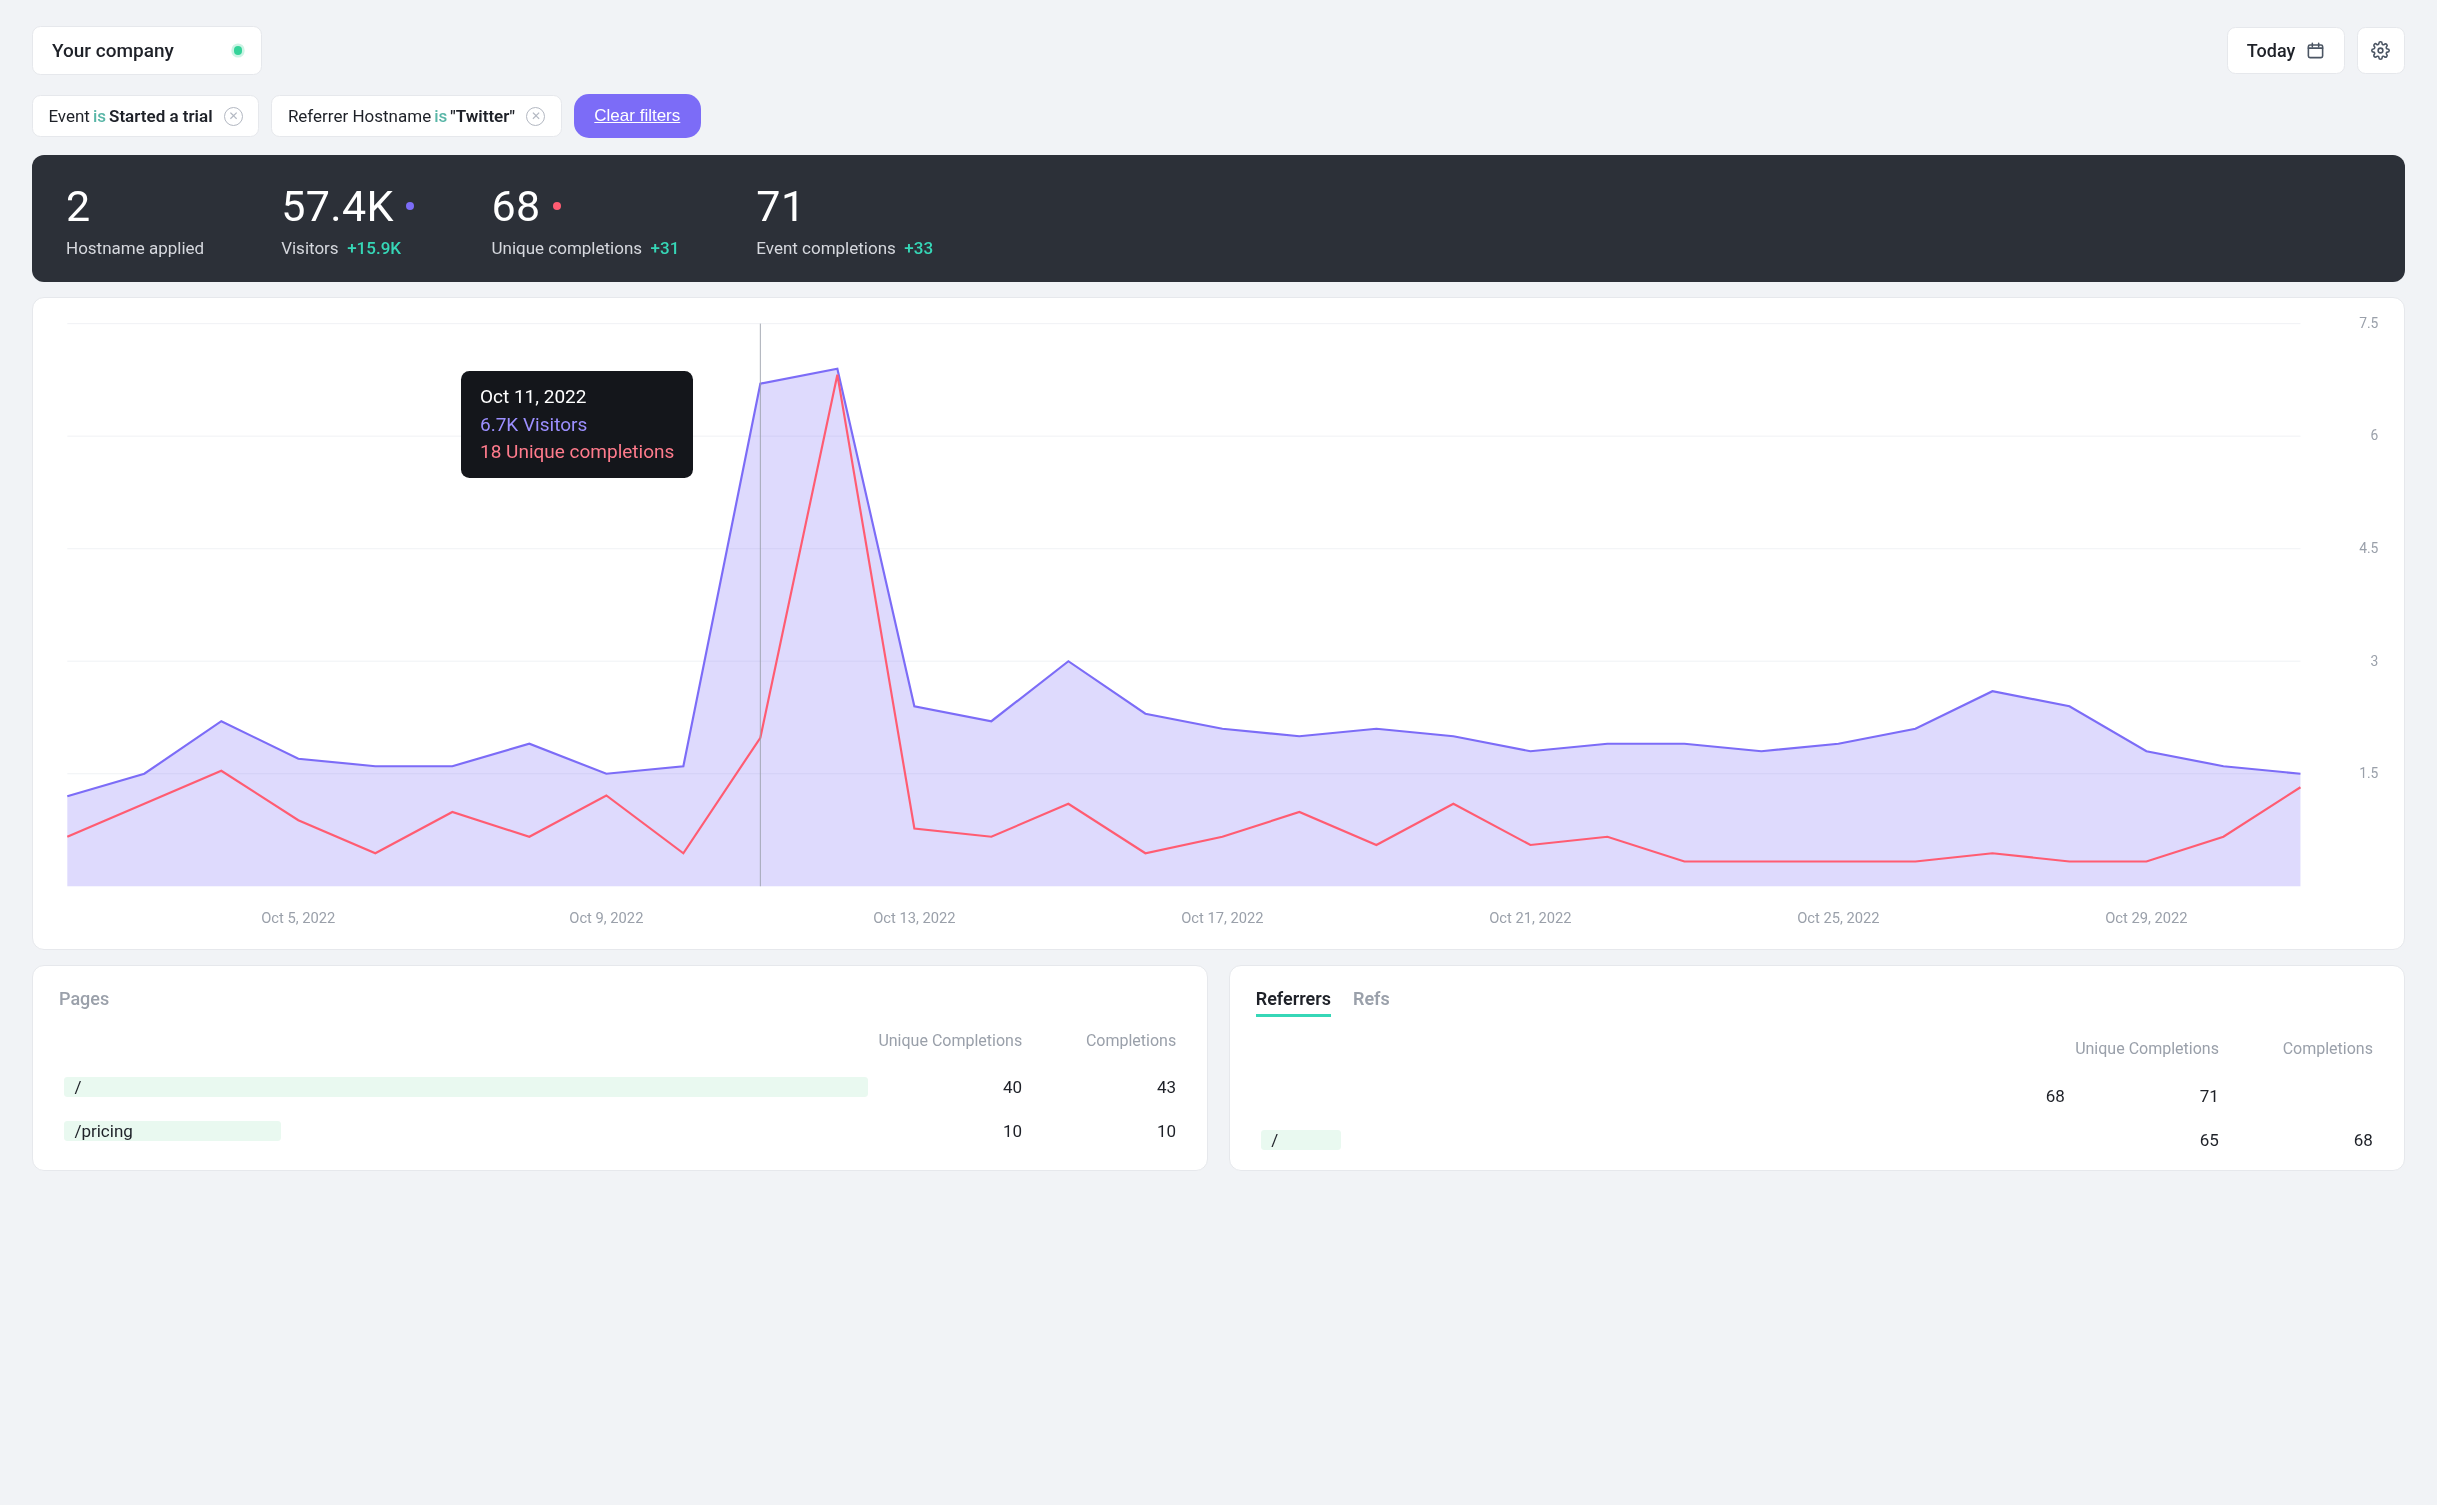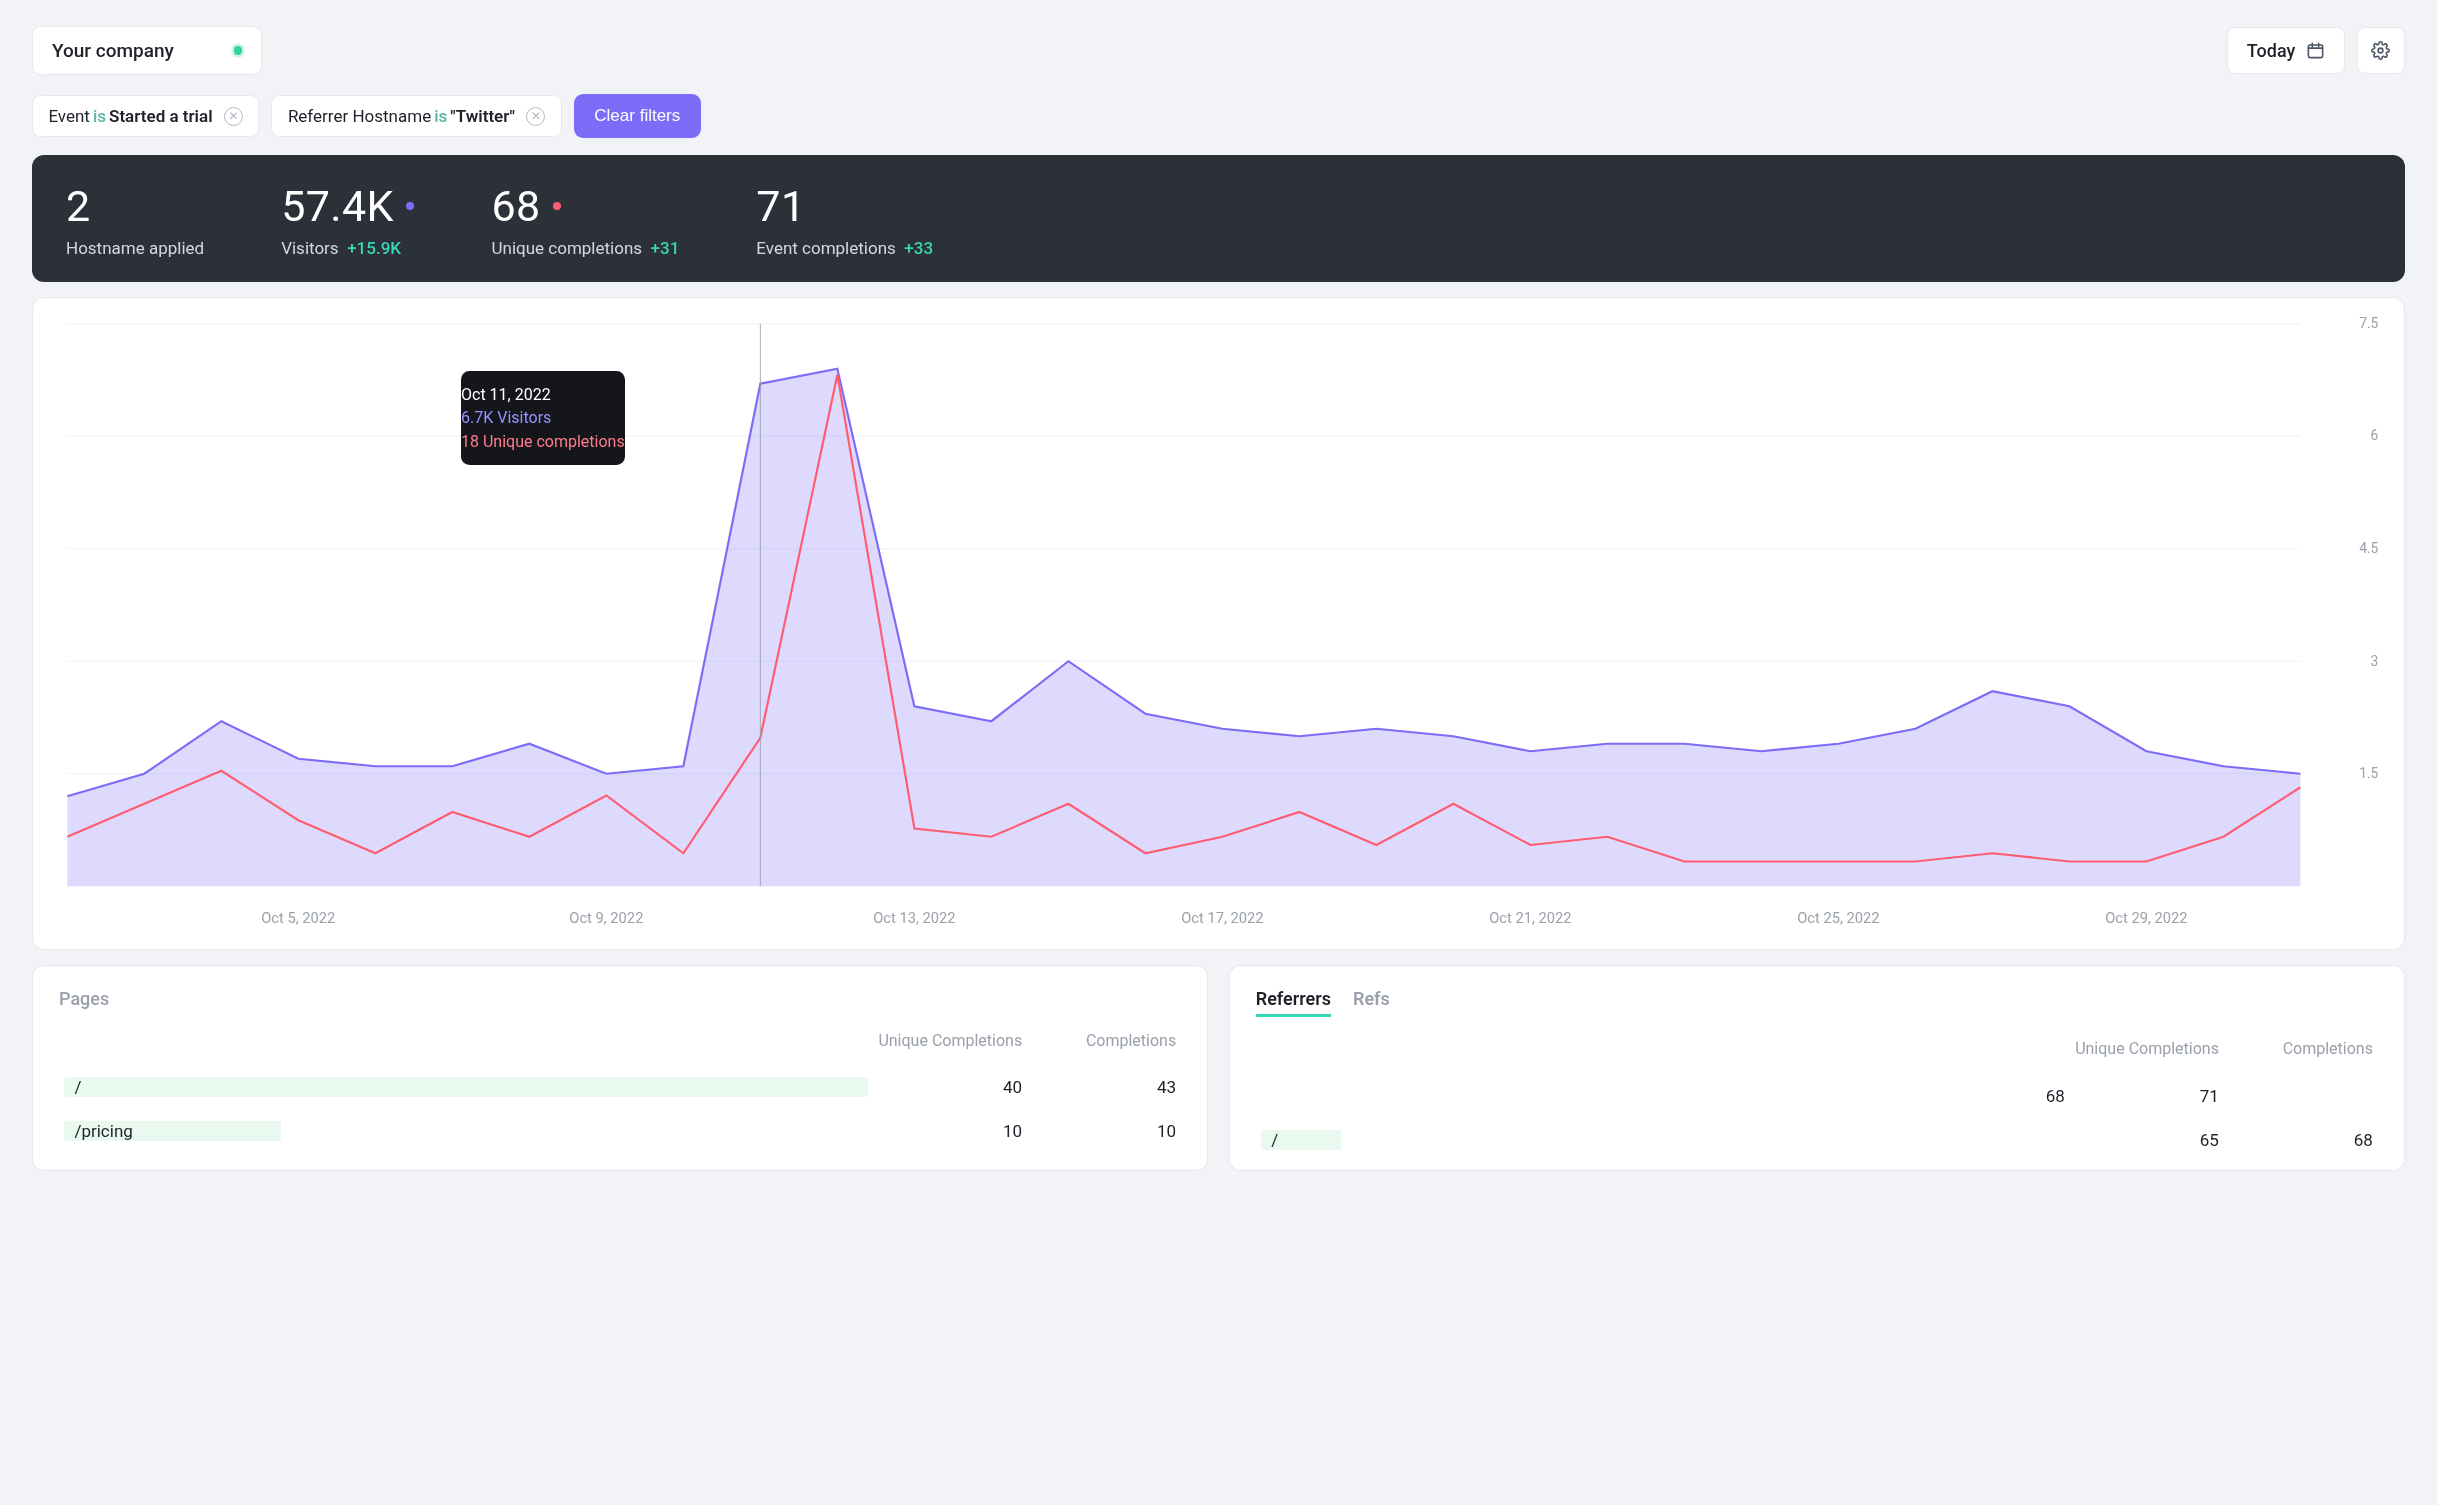--- a/index.html
+++ b/index.html
@@ -52,22 +52,22 @@
   .filter-chip {
     display:inline-flex; align-items:center; gap:3px;
     background:var(--card); border:0.9px solid var(--border);
     border-radius:8.5px; padding:10.3px 15.4px; font-size:17px;
   }
   .filter-chip .f-key { color:var(--text); }
   .filter-chip .f-is { color:var(--filter-is); font-weight:500; }
   .filter-chip .f-val { color:var(--text); font-weight:600; }
   .chip-x { margin-left:8.5px; width:19px; height:19px; border-radius:50%; border:1.7px solid #b3b8c2; display:inline-flex; align-items:center; justify-content:center; color:#b3b8c2; font-size:12px; cursor:pointer;}
   .clear-btn {
-    background: var(--indigo); color:#fff; border:none; border-radius:9px;
-    padding:12px 20.5px; font-size:17px; font-weight:500; cursor:pointer;
+    background: var(--indigo); color:#fff; border:none; border-radius:15px;
+    padding:12px 20.5px; font-size:17px; font-weight:500; cursor:pointer;text-decoration:underline;
   }
 
   
   .stats-bar {
     margin-top:17px; background: var(--dark); border-radius:12px;
     padding: 26px 34px 24px 34px; display:flex; gap:77px; color:#fff;
   }
   .stat { display:flex; flex-direction:column; gap:6.8px; }
   .stat .value-row { display:flex; align-items:center; gap:12px; }
   .stat .value { font-size:43px; font-weight:400; letter-spacing:0.4px;}
@@ -87,21 +87,21 @@
   .grid-line { stroke:#eef0f3; stroke-width:1; }
   .axis-label { fill:#9aa0aa; font-size:16px; }
   .x-label { fill:#9aa0aa; font-size:17px; text-anchor:middle; }
   .area { fill: var(--indigo-fill); }
   .line-indigo { stroke: var(--indigo); stroke-width:2.5; fill:none; }
   .line-red { stroke: var(--red); stroke-width:2.5; fill:none; }
   .hover-line { stroke:#9aa0aa; stroke-width:1; }
 
   .tooltip {
     position:absolute; background:#14161b; color:#fff; border-radius:8.5px;
-    padding:12px 0; font-size:16px; line-height:1.45; pointer-events:none;
+    padding:12px 19px; font-size:19px; line-height:1.45; pointer-events:none;
     white-space:nowrap;
   }
   .tooltip .tt-visitors { color:#9c8fff; }
   .tooltip .tt-uc { color:#ff7b8c; }
 
   
   .tables-row { display:flex; gap:20.5px; margin-top:15.4px; }
   .table-card {
     flex:1 1 0; background:var(--card); border:0.9px solid var(--border);
     border-radius:12px; padding:22px 26px 8.5px 26px;

